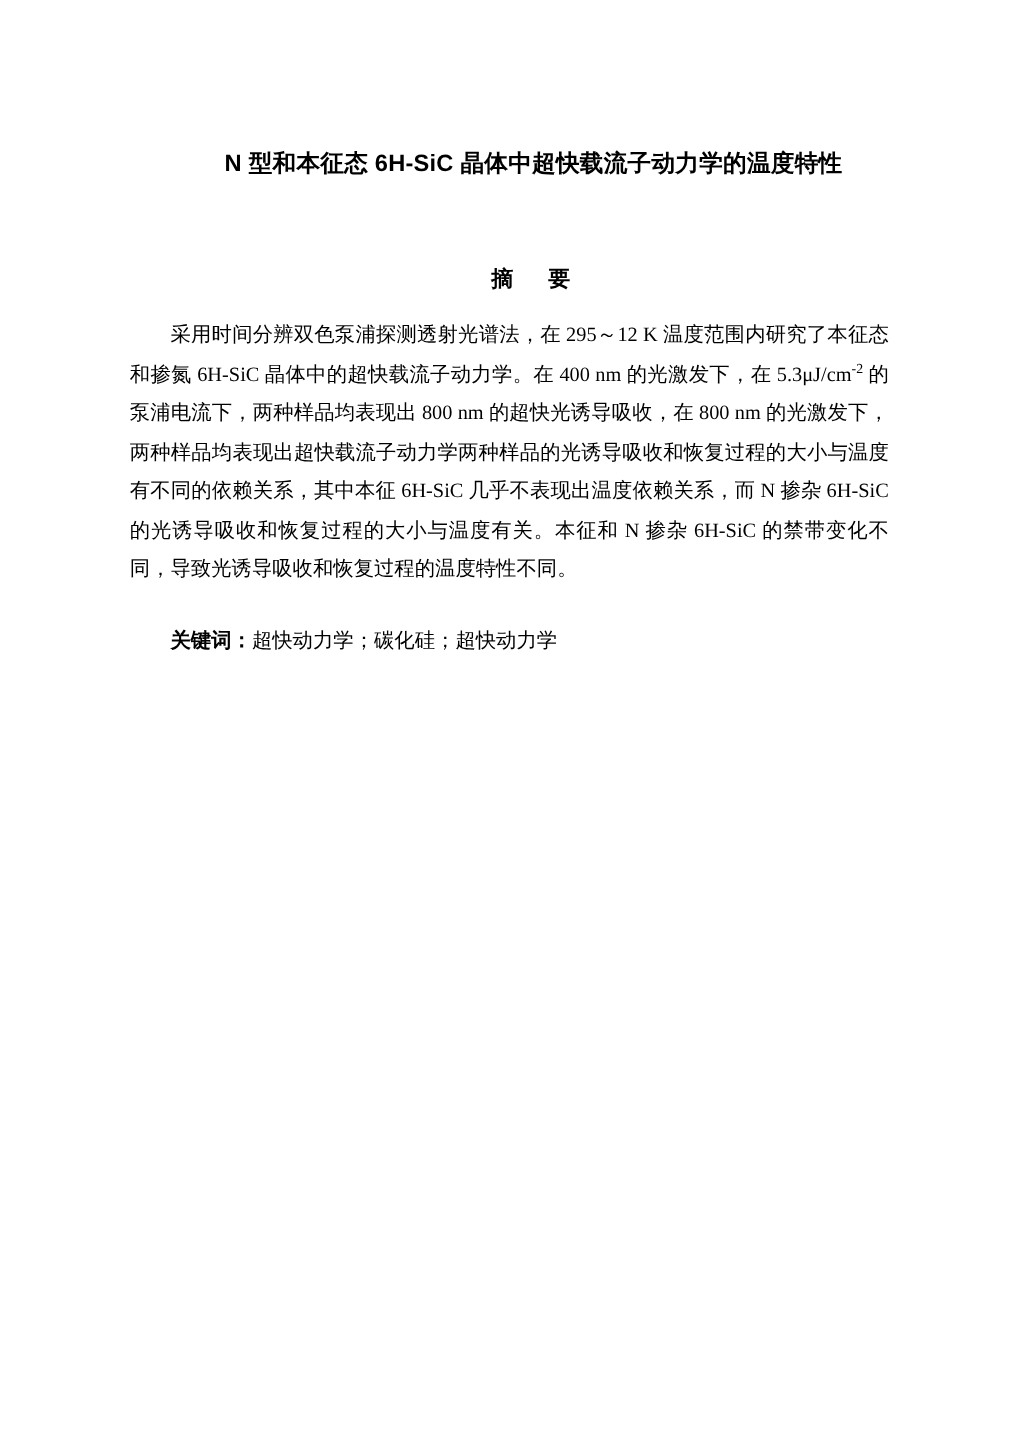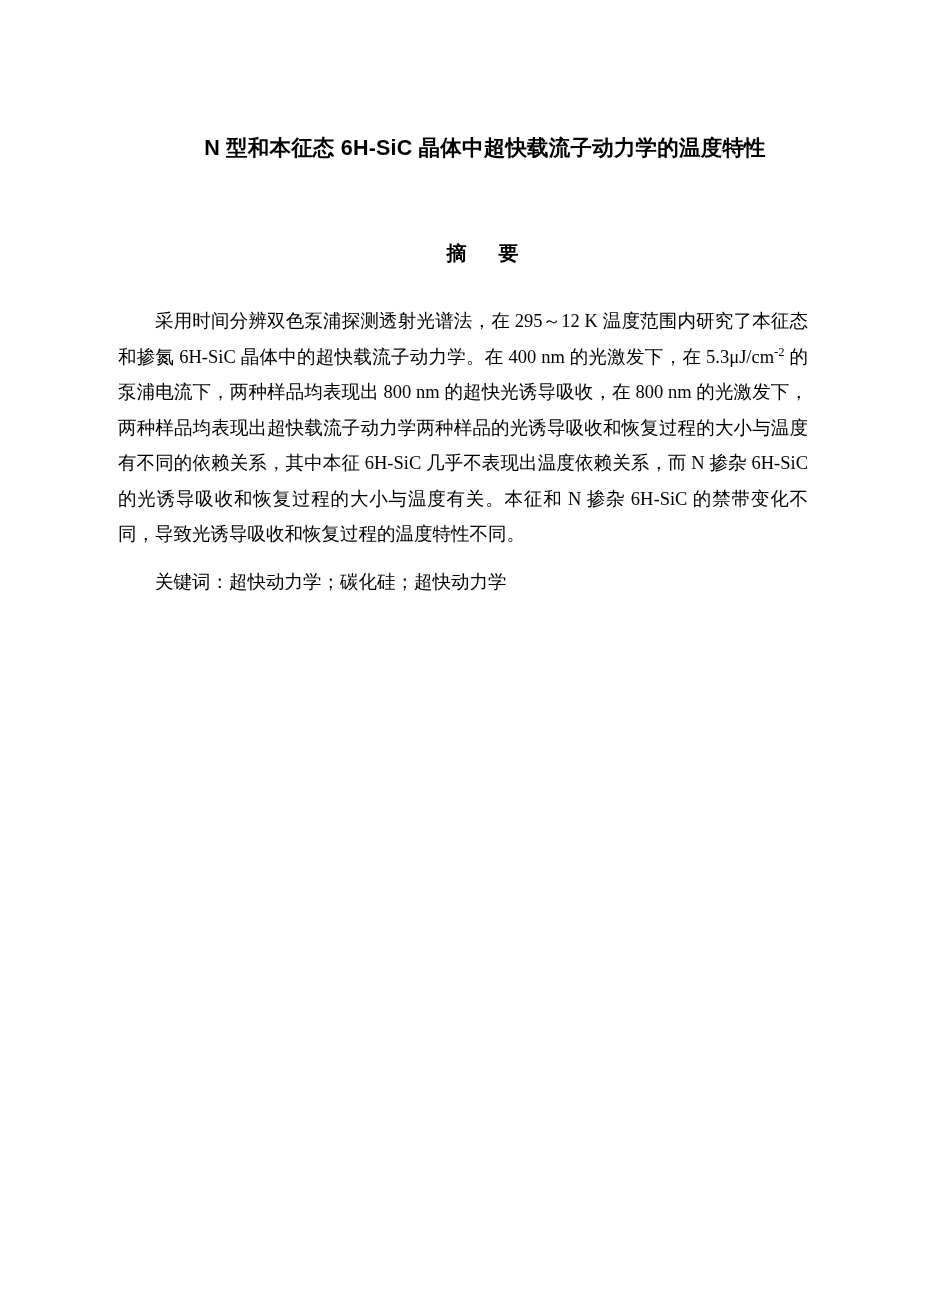--- a/index.html
+++ b/index.html
@@ -44,41 +44,41 @@
     letter-spacing: 6px;
     position: absolute;
     top: 240px;
     left: 0;
     right: 0;
     margin: 0;
     padding-left: 45px;
   }
   .abstract-body {
     position: absolute;
-    top: 304px;
+    top: 288px;
     left: 118px;
     width: 690px;
     font-size: 18.5px;
     line-height: 35.5px;
     text-align: justify;
     text-justify: inter-ideograph;
     text-indent: 2em;
   }
   .keywords {
     position: absolute;
     top: 565px;
     left: 118px;
     width: 690px;
     font-size: 18.5px;
     line-height: 34px;
     text-indent: 2em;
   }
   .keywords-label {
     font-family: "Liberation Sans", sans-serif;
-    font-weight: normal;
+    font-weight: bold;
   }
   sup {
     font-size: 0.68em;
     vertical-align: super;
     line-height: 0;
   }
 </style>
 </head>
 <body>
 

